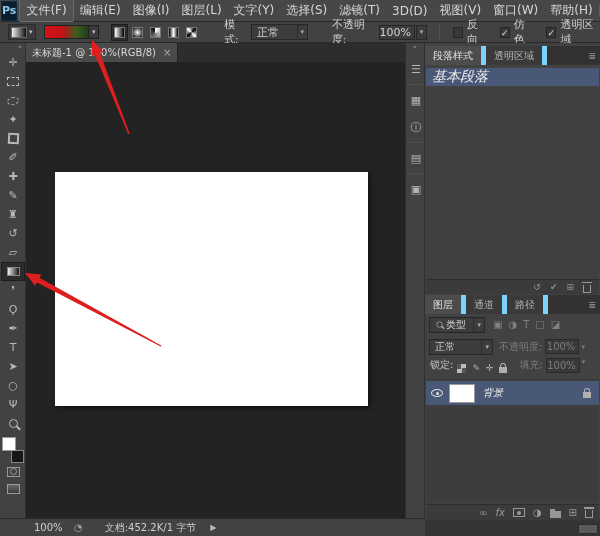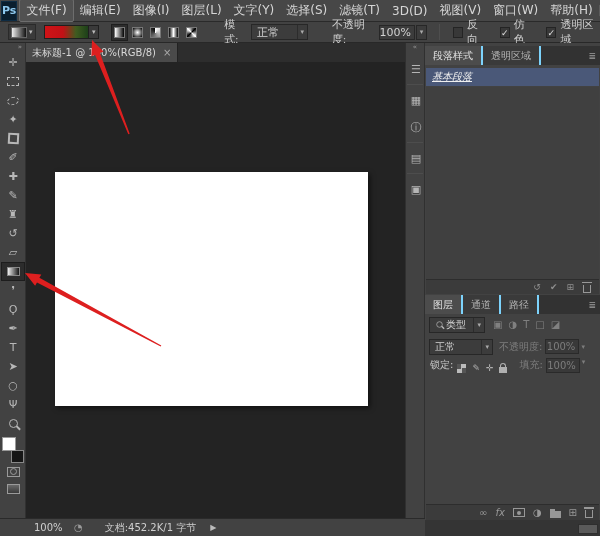--- a/index.html
+++ b/index.html
@@ -99,25 +99,25 @@
   #dock { position:absolute; left:405px; top:43px; width:20px; height:475px;
     background:#424242; border-left:1px solid #303030; border-right:1px solid #303030; }
   #dock .dhead { height:11px; color:#9a9a9a; font-size:7px; text-align:center; }
   .dockbtn { width:18px; height:24px; margin:3px 0 3px 1px; display:flex; align-items:center;
     justify-content:center; color:#b5b5b5; font-size:11px; }
   .dsep { height:1px; background:#333; margin:2px 1px; border-bottom:1px solid #4d4d4d; }
 
   
   #rightpanel { position:absolute; left:425px; top:43px; width:175px; height:493px; background:#424242; }
   .tabrow { position:absolute; left:0; width:175px; height:19px; background:#323232; display:flex; }
-  .ptab { height:19px; padding:0 8px; font-size:10px; color:#b5b5b5; display:flex; align-items:center; background:#3a3a3a; border-right:2px solid #7dd3fc; }
+  .ptab { height:19px; padding:0 8px; font-size:10px; color:#b5b5b5; display:flex; align-items:center; background:#3a3a3a; border-right:5px solid #7dd3fc; }
   .ptab.active { background:#4c4c4c; color:#e3e3e3; }
   .pmenu { margin-left:auto; color:#9e9e9e; font-size:9px; display:flex; align-items:center; padding-right:4px; }
   .pselrow { position:absolute; left:1px; width:173px; height:18px; background:#4a5878;
-    color:#f0f0f0; font-size:10px; font-style:italic; display:flex; align-items:center; padding-left:6px;text-decoration:underline; }
+    color:#f0f0f0; font-size:14px; font-style:italic; display:flex; align-items:center; padding-left:6px; }
   #styles-content { position:absolute; left:1px; top:44px; width:173px; height:192px; background:#404040; }
   #styles-footer { position:absolute; left:1px; top:236px; width:173px; height:15px;
     background:#3b3b3b; border-top:1px solid #2d2d2d; display:flex; align-items:center;
     justify-content:flex-end; gap:9px; padding-right:8px; color:#8f8f8f; font-size:9px; }
 
   #layers-filter { position:absolute; left:0; top:271px; width:175px; height:21px; display:flex; align-items:center; }
   #filterdd { width:56px; margin-left:4px; height:16px; font-size:10px; }
   .filtericons { display:flex; gap:6px; margin-left:8px; color:#808080; font-size:10px; align-items:center; }
   #layers-blend { position:absolute; left:0; top:293px; width:175px; height:21px; display:flex; align-items:center; }
   #blenddd { width:64px; margin-left:4px; height:16px; font-size:10px; }
@@ -395,20 +395,28 @@
         <span class="i-checker"></span>
         <span>✎</span>
         <span>✛</span>
         <span class="i-lock"></span>
       </div>
       <span class="grayed" style="margin-left:12px">填充:</span>
       <span class="minival grayed" style="width:34px;margin-left:3px">100%</span>
       <span class="grayed" style="font-size:7px;margin-left:2px">▾</span>
     </div>
 
+    <div id="layerlist">
+      <div id="layerrow">
+        <span class="i-eye"></span>
+        <span id="layerthumb"></span>
+        <span>背景</span>
+        <span class="i-lock"></span>
+      </div>
+    </div>
 
     <div id="layers-footer">
       <span>∞</span>
       <span style="font-style:italic">fx</span>
       <span class="i-mask"></span>
       <span>◑</span>
       <span class="i-folder"></span>
       <span>⊞</span>
       <span class="i-trash"></span>
     </div>

